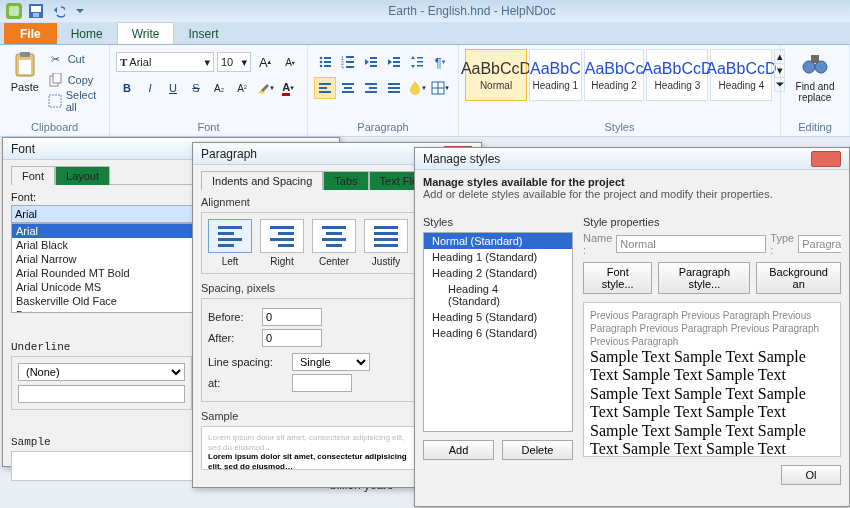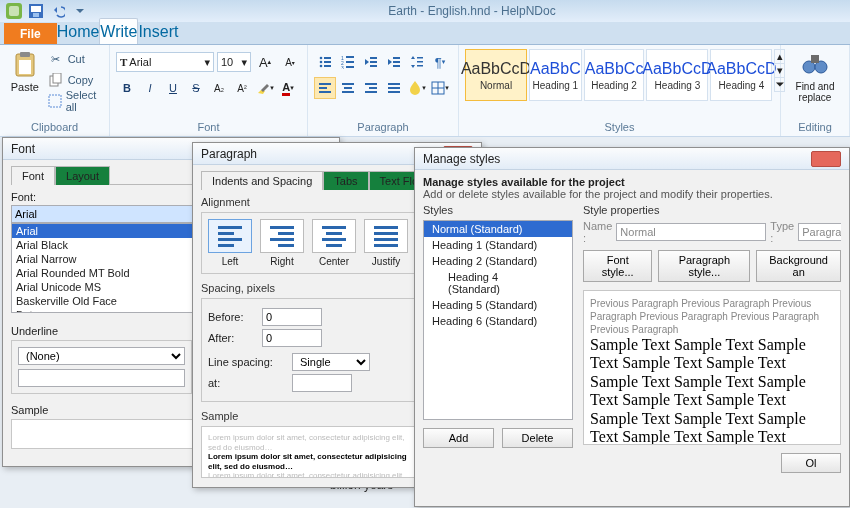--- a/index.html
+++ b/index.html
@@ -5,21 +5,21 @@
   * { box-sizing: border-box; font-family: "Segoe UI", Tahoma, sans-serif; }
   body { margin:0; width:850px; height:508px; background:#e8eef4; overflow:hidden; font-size:11px; color:#222; position:relative; }
   
   .titlebar { height:22px; background:linear-gradient(#c6dbee,#e3eefa); display:flex; align-items:center; }
   .qat { display:flex; align-items:center; gap:2px; padding:0 4px; }
   .qat-btn { width:20px; height:18px; display:flex; align-items:center; justify-content:center; }
   .title-text { flex:1; text-align:center; color:#4b6f8e; font-size:12px; }
   
   .tabs { height:23px; display:flex; align-items:flex-end; background:#cfe0f0; padding-left:4px; gap:0; border-bottom:1px solid #9db9d6;}
   .file-tab { background:#f07c1f; color:#fff; padding:4px 16px 3px; font-size:12px;font-weight:bold; }
-  .tab { padding:4px 0 3px; font-size:16px; color:#0369a1; cursor:default; }
+  .tab { padding:4px 14px 3px; font-size:12px; color:#14532d; cursor:default; }
   .tab.sel { background:#fdfeff; border:1px solid #c0cedf; border-bottom:none; border-radius:2px 2px 0 0;}
   
   .ribbon { height:92px; background:#f5f9fd; border-bottom:1px solid #c7d8ea; display:flex; }
   .group { border-right:1px solid #dae6f2; display:flex; flex-direction:column; padding:2px 6px 0; }
   .group-body { flex:1; display:flex; align-items:flex-start; gap:4px;}
   .group-label { text-align:center; font-size:11px; color:#5b7a97; padding:2px 0 3px;}
   .bigbtn { display:flex; flex-direction:column; align-items:center; justify-content:flex-start; width:44px; padding-top:4px; gap:2px;}
   .bigbtn .ic { width:28px; height:28px; }
   .smrow { display:flex; align-items:center; gap:4px; height:20px; font-size:11px; color:#385a78;}
   .smicon { width:16px; height:16px; display:inline-flex; align-items:center; justify-content:center;}
@@ -37,21 +37,21 @@
   .dlg-body { padding:6px 8px 8px; font-size:11px;}
   .subtabs { display:flex; gap:0; border-bottom:1px solid #b9b9b9; margin-bottom:6px;}
   .subtab { padding:3px 10px; border:1px solid #b9b9b9; border-bottom:none; background:#15803d; font-size:11px; margin-bottom:-1px;}
   .subtab.sel{background:#f1f1f1;}
   label.fld { display:block; font-size:11px; margin-bottom:2px;}
   .input { border:1px solid #abadb3; background:#fff; height:18px; font-size:11px; padding:0 3px; }
   .listbox { border:1px solid #abadb3; background:#fff; height:90px; overflow:auto; font-size:11px;}
   .listbox div{padding:1px 4px;}
   .listbox .hi{background:#2e6bd0;color:#fff;}
   .cb { display:flex; align-items:center; gap:4px; font-size:11px; margin:2px 0;}
-  .grp-title{font-size:11px; margin:6px 0 3px;}
+  .grp-title{font-size:11px; margin:22px 0 3px;font-family:Liberation Mono, monospace;}
   .alignbtn{width:44px;height:34px;border:1px solid #bcbcbc;background:#fff;display:inline-flex;align-items:center;justify-content:center;}
   .alignwrap{display:flex;gap:8px;}
   .alignlbl{font-size:10px;text-align:center;display:block;margin-top:2px;}
   .spin{display:flex;align-items:center;gap:8px;margin:3px 0;}
   .section-label{font-size:11px;color:#333;margin-bottom:4px;}
   .btn{border:1px solid #a8a8a8;background:linear-gradient(#fdfdfd,#e6e6e6);padding:3px 12px;font-size:11px;}
   .preview-box{border:1px solid #c7c7c7;background:#fff;padding:6px;font-size:10px;color:#888;line-height:1.3;}
   .preview-big{color:#000;font-size:16px;font-family:Georgia,serif;line-height:1.15;}
   
   #dlg-font{left:2px;top:137px;width:338px;height:330px;}
@@ -461,21 +461,21 @@
           <div class="spin" style="margin-top:6px">
               <span style="width:76px">Line spacing:</span>
               <select class="input" style="width:78px"><option>Single</option></select>
             </div>
           <div class="spin">
               <span style="width:76px">at:</span>
               <input class="input" style="width: 60px;" value="">
             </div>
         </div>
         <div class="section-label" style="margin-top:8px">Sample</div>
-        <div class="fieldset-look" style="background:#fff;font-size:8px;color:#bbb;line-height:1.2;height:52px;overflow:hidden">
+        <div class="fieldset-look" style="background:#fff;font-size:8px;color:#bbb;line-height:1.2;height:44px;overflow:hidden">
           <span>Lorem ipsum dolor sit amet, consectetur adipisicing elit, sed do eiusmod…</span><br>
           <b style="color:#000">Lorem ipsum dolor sit amet, consectetur adipisicing elit, sed do eiusmod…</b><br>
           <span>Lorem ipsum dolor sit amet, consectetur adipisicing elit, sed do eiusmod…</span>
         </div>
       </div>
       <div style="flex:1;display:flex;flex-direction:column;gap:8px;font-size:11px;color:#333">
         <span>Outlin</span>
         <span style="background:#e2e8ef;border:1px solid #b9c7d6;padding:2px 4px">Body</span>
         <span style="margin-top:6px">Inde</span>
         <span>Lef</span>
@@ -486,21 +486,21 @@
   </div>
 </div>
 
 <div class="dlg" id="dlg-styles">
   <div class="dlg-title">
       <span>Manage styles</span>
       <span class="close"></span>
     </div>
   <div class="dlg-body">
     <div style="font-weight:bold">Manage styles available for the project</div>
-    <div style="color:#555;margin-bottom:4px">Add or delete styles available for the project and modify their properties.</div>
+    <div style="color:#555;margin-bottom:16px">Add or delete styles available for the project and modify their properties.</div>
     <div style="display:flex;gap:10px">
       <div style="width:150px">
         <div class="section-label">Styles</div>
         <div class="listbox" style="height:200px" id="styles-list">
             <div style="padding: 2px 8px; background: rgb(46, 107, 208); color: rgb(255, 255, 255);">Normal (Standard)</div>
             <div style="padding: 2px 8px;">Heading 1 (Standard)</div>
             <div style="padding: 2px 8px;">Heading 2 (Standard)</div>
             <div style="padding: 2px 24px;">Heading 4 (Standard)</div>
             <div style="padding: 2px 8px;">Heading 5 (Standard)</div>
             <div style="padding: 2px 8px;">Heading 6 (Standard)</div>

